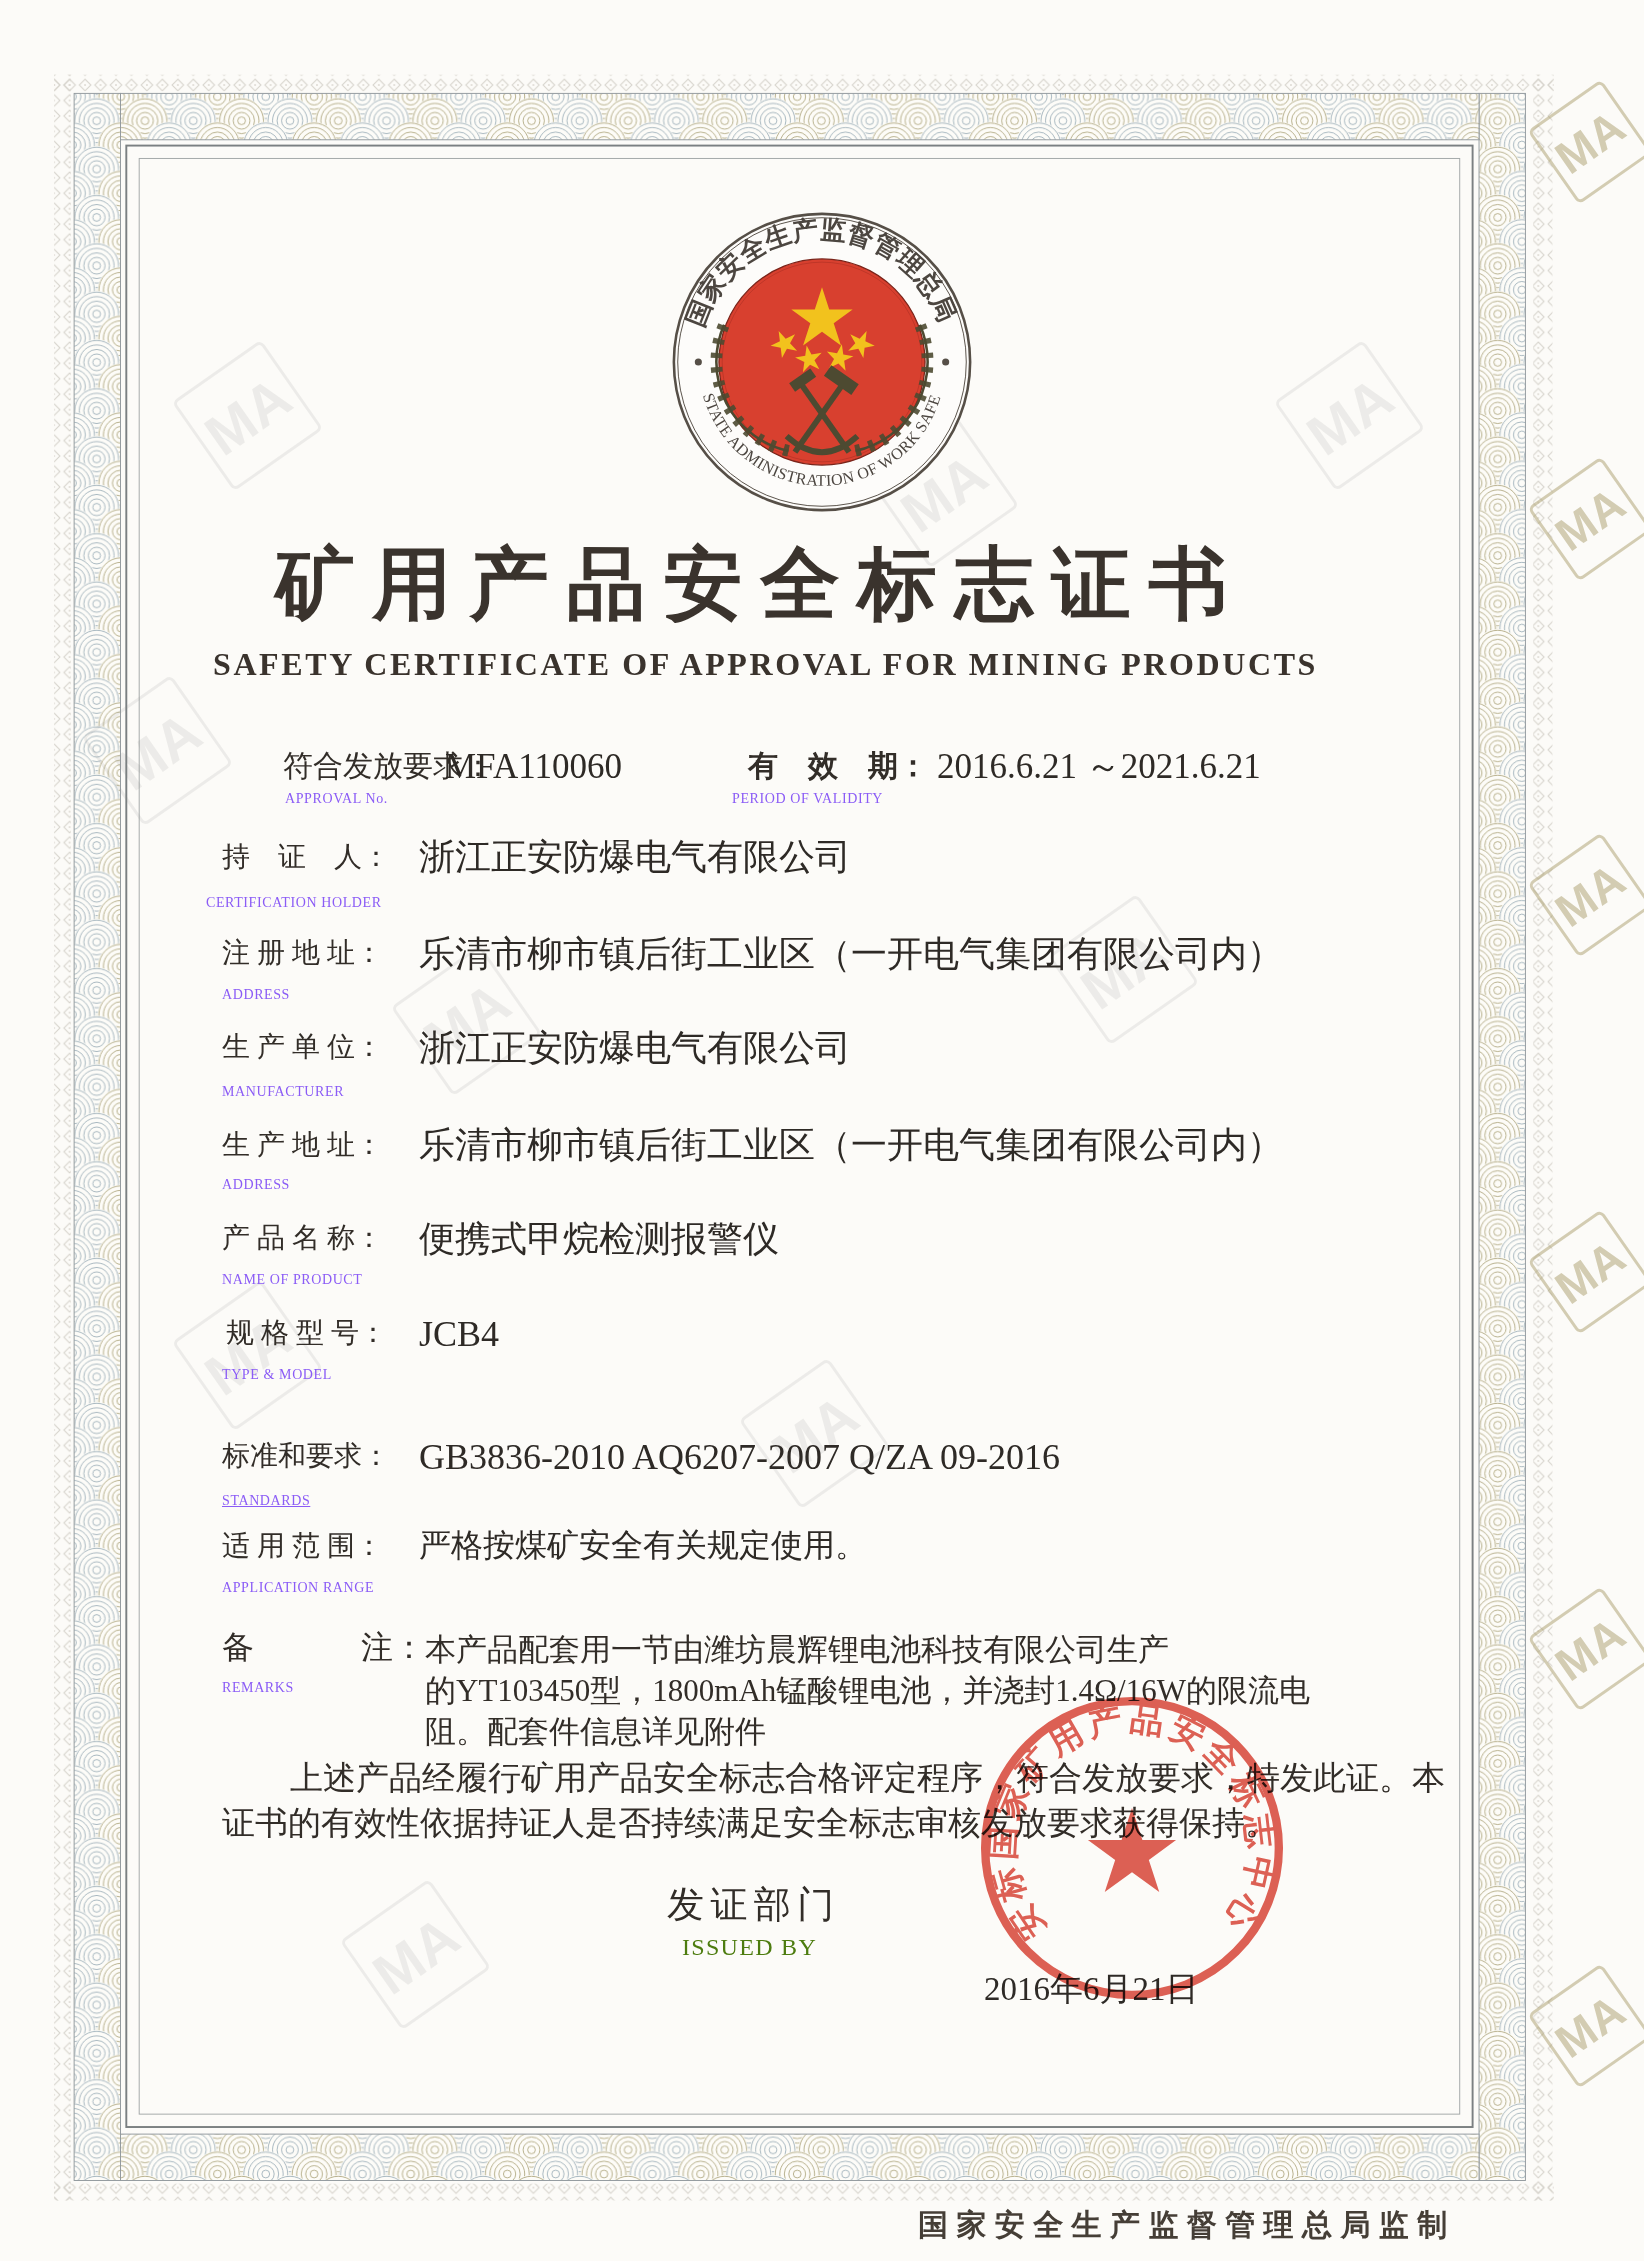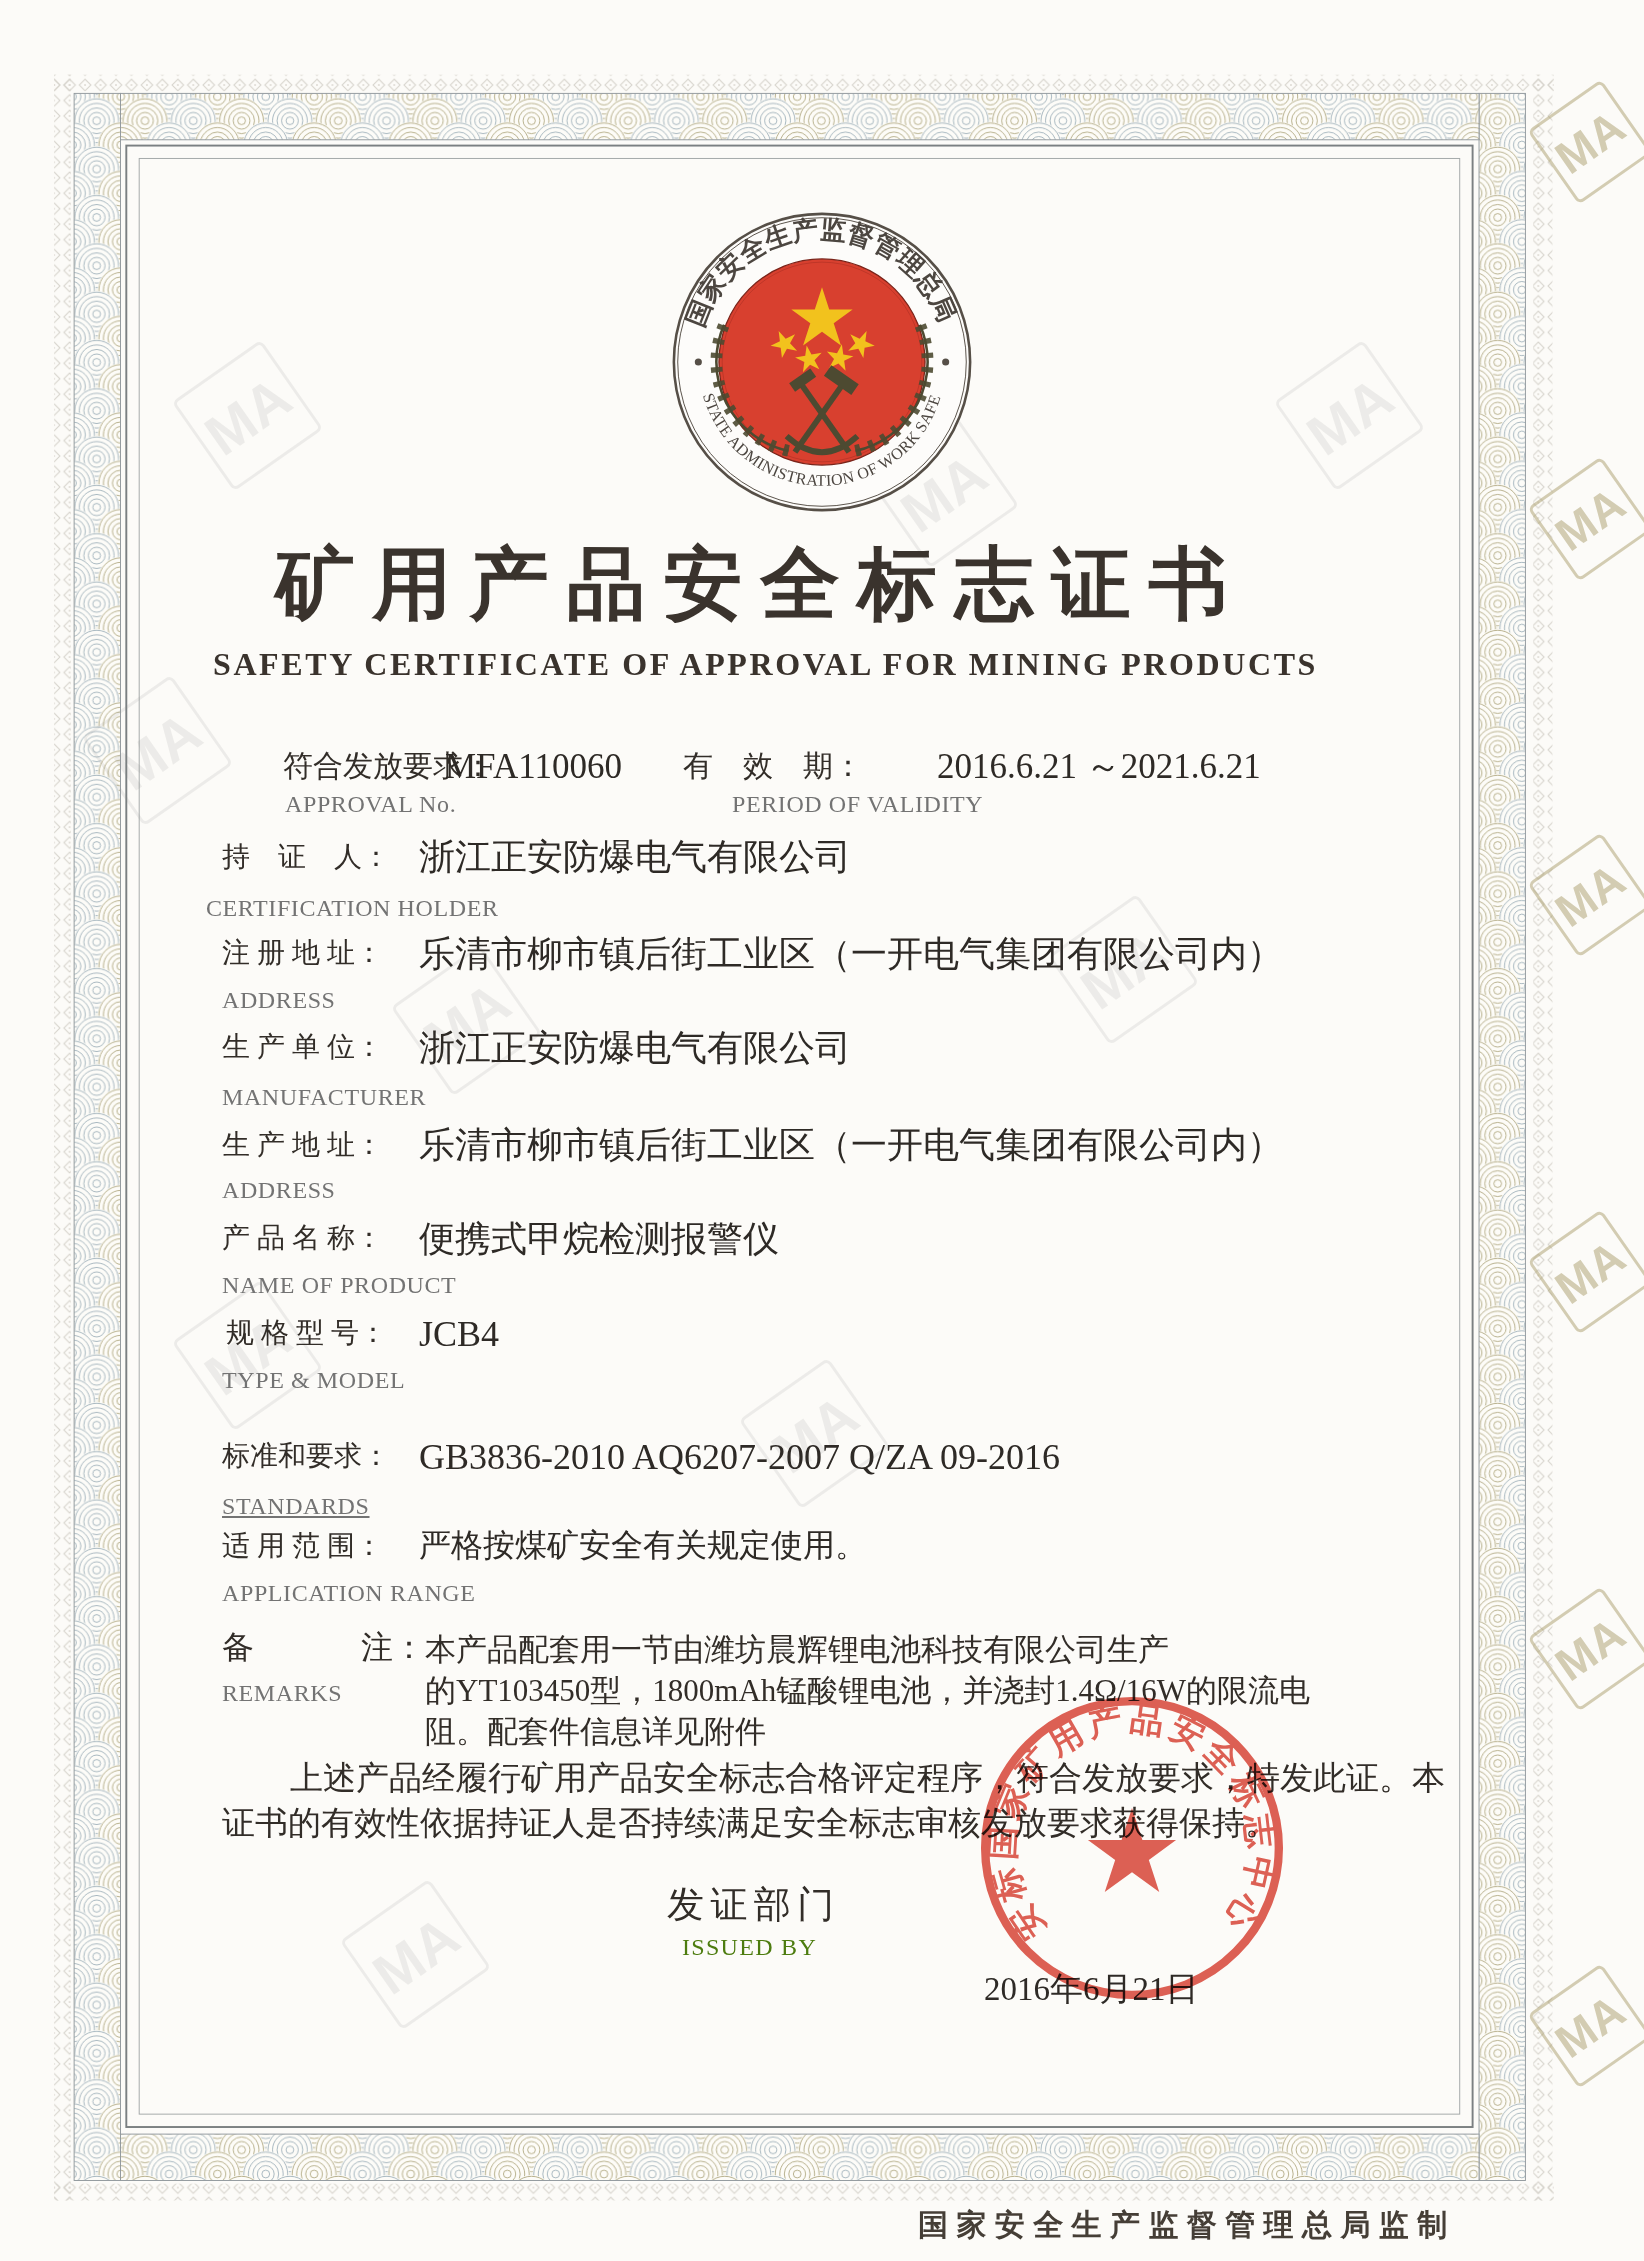--- a/index.html
+++ b/index.html
@@ -3,21 +3,21 @@
 <meta charset="utf-8">
 <style>
   html,body{margin:0;padding:0;background:#e8e8e6;}
   .page{position:relative;width:1644px;height:2261px;background:#fcfbf8;overflow:hidden;
         font-family:"Liberation Serif","DejaVu Serif",serif;color:#35302b;}
   .abs{position:absolute;white-space:nowrap;line-height:1.15;}
   .title{font-weight:bold;font-size:79px;letter-spacing:18px;color:#3a332d;}
   .subtitle{font-weight:bold;font-size:32px;letter-spacing:2.6px;color:#3a332d;}
   .cnl{font-size:28px;color:#322d28;}
   .cnv{font-size:36px;color:#2e2a26;}
-  .env{font-size:24px;letter-spacing:0.6px;color:#737373;}
+  .env{font-size:14px;letter-spacing:0.6px;color:#8b5cf6;}
   .num{font-size:35px;color:#2e2a26;}
   .rem{font-size:31px;line-height:41px;color:#322d28;}
   .stmt{font-size:33px;line-height:45px;color:#322d28;}
   .footer{font-size:30px;letter-spacing:8.4px;color:#453e36;font-weight:bold;}
   .ma{position:absolute;display:flex;align-items:center;justify-content:center;
       border:3.9px solid;border-radius:6.4px;transform:rotate(-35deg);
       font-family:"Liberation Sans","DejaVu Sans",sans-serif;font-weight:bold;}
   .ma.g{width:103px;height:103px;color:#8a8a88;opacity:.13;font-size:57px;}
   .ma.t{width:84px;height:84px;color:#ab9f6e;opacity:.5;font-size:46px;}
   .stamp{mix-blend-mode:multiply;opacity:.92;}
@@ -195,21 +195,21 @@
       <rect x="-20" y="-8" width="40" height="16" transform="translate(-30,28) rotate(-35)" stroke="none"></rect>
     </g>
   </svg>
 
   <div class="abs title" style="left:213px;top:540px;width:1095px;text-align:center;">矿用产品安全标志证书</div>
   <div class="abs subtitle" style="left:213px;top:646px;width:1095px;text-align:center;">SAFETY CERTIFICATE OF APPROVAL FOR MINING PRODUCTS</div>
 
   <div class="abs cnl" style="left:283px;top:749px;font-size:30px;">符合发放要求：</div>
   <div class="abs num" style="left:445px;top:747px;">MFA110060</div>
   <div class="abs env" style="left:285px;top:791px;">APPROVAL No.</div>
-  <div class="abs cnl" style="left:683px;top:749px;font-size:30px;">有　效　期：</div>
+  <div class="abs cnl" style="left:748px;top:749px;font-size:30px;font-weight:bold;">有　效　期：</div>
   <div class="abs num" style="left:937px;top:747px;">2016.6.21 ～2021.6.21</div>
   <div class="abs env" style="left:732px;top:791px;">PERIOD OF VALIDITY</div>
 
   <div class="abs cnl" style="left:222px;top:841px;">持　证　人：</div>
   <div class="abs cnv" style="left:419px;top:837px;">浙江正安防爆电气有限公司</div>
   <div class="abs env" style="left:206px;top:895px;">CERTIFICATION HOLDER</div>
 
   <div class="abs cnl" style="left:222px;top:937px;">注 册 地 址：</div>
   <div class="abs cnv" style="left:419px;top:934px;">乐清市柳市镇后街工业区（一开电气集团有限公司内）</div>
   <div class="abs env" style="left:222px;top:987px;">ADDRESS</div>

